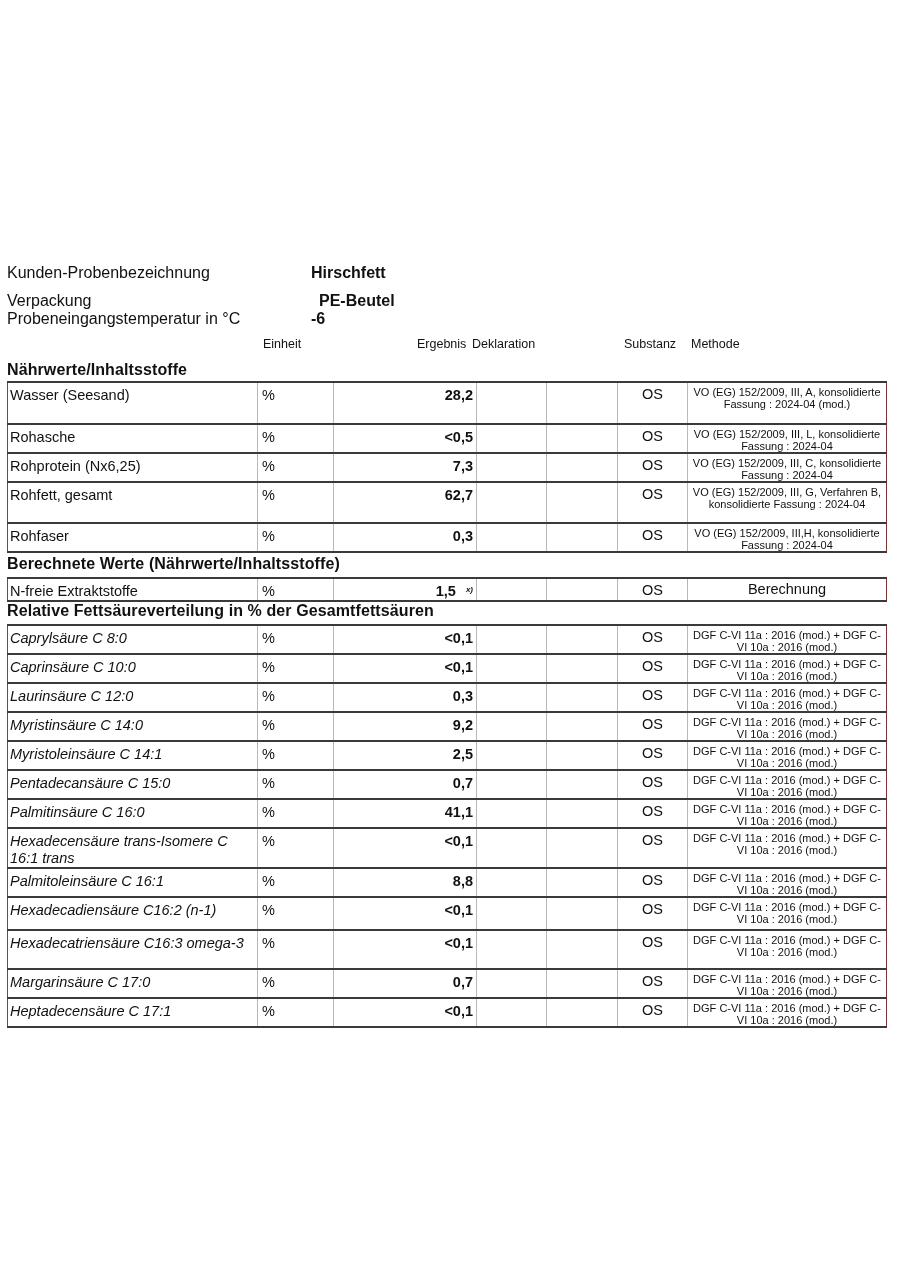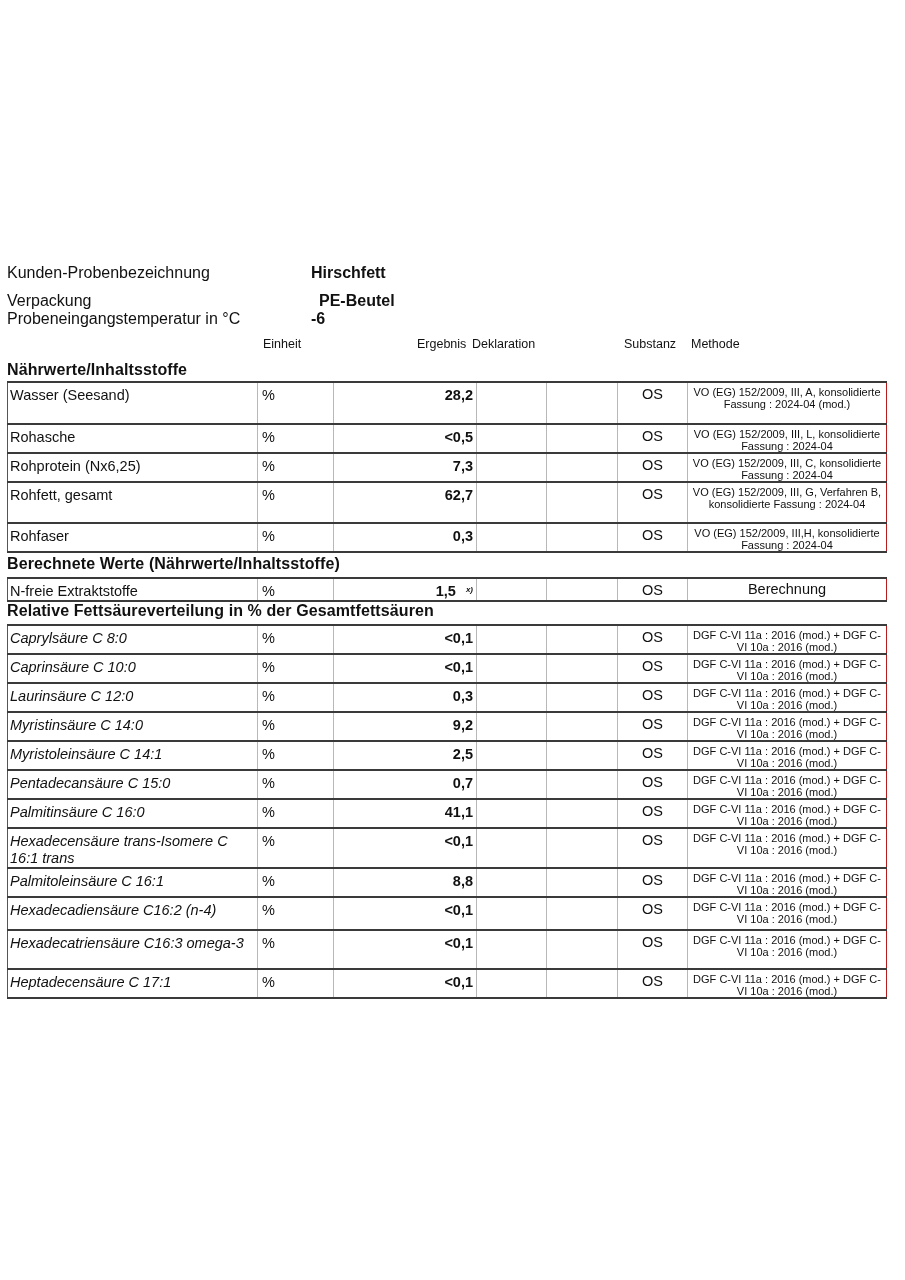--- a/index.html
+++ b/index.html
@@ -212,38 +212,47 @@
       <tr style="height: 28px;">
         <td class="name"><span>Palmitoleinsäure  C 16:1</span></td>
         <td class="unit"><span>%</span></td>
         <td class="val"><span>8,8</span></td>
         <td></td>
         <td></td>
         <td class="os"><span>OS</span></td>
         <td class="meth"><span>DGF C-VI 11a : 2016 (mod.) + DGF C-VI 10a : 2016 (mod.)</span></td>
       </tr>
       <tr style="height: 33px;">
-        <td class="name"><span>Hexadecadiensäure C16:2 (n-4)</span></td>
+        <td class="name"><span>Hexadecadiensäure C16:2 (n-1)</span></td>
         <td class="unit"><span>%</span></td>
         <td class="val"><span>&lt;0,1</span></td>
         <td></td>
         <td></td>
         <td class="os"><span>OS</span></td>
         <td class="meth"><span>DGF C-VI 11a : 2016 (mod.) + DGF C-VI 10a : 2016 (mod.)</span></td>
       </tr>
       <tr style="height: 39px;">
         <td class="name"><span>Hexadecatriensäure C16:3 omega-3</span></td>
         <td class="unit"><span>%</span></td>
         <td class="val"><span>&lt;0,1</span></td>
         <td></td>
         <td></td>
         <td class="os"><span>OS</span></td>
         <td class="meth"><span>DGF C-VI 11a : 2016 (mod.) + DGF C-VI 10a : 2016 (mod.)</span></td>
       </tr>
       <tr style="height: 28px;">
+        <td class="name"><span>Margarinsäure C 17:0</span></td>
+        <td class="unit"><span>%</span></td>
+        <td class="val"><span>0,7</span></td>
+        <td></td>
+        <td></td>
+        <td class="os"><span>OS</span></td>
+        <td class="meth"><span>DGF C-VI 11a : 2016 (mod.) + DGF C-VI 10a : 2016 (mod.)</span></td>
+      </tr>
+      <tr style="height: 28px;">
         <td class="name"><span>Heptadecensäure C 17:1</span></td>
         <td class="unit"><span>%</span></td>
         <td class="val"><span>&lt;0,1</span></td>
         <td></td>
         <td></td>
         <td class="os"><span>OS</span></td>
         <td class="meth"><span>DGF C-VI 11a : 2016 (mod.) + DGF C-VI 10a : 2016 (mod.)</span></td>
       </tr>
     </tbody>
 </table>

